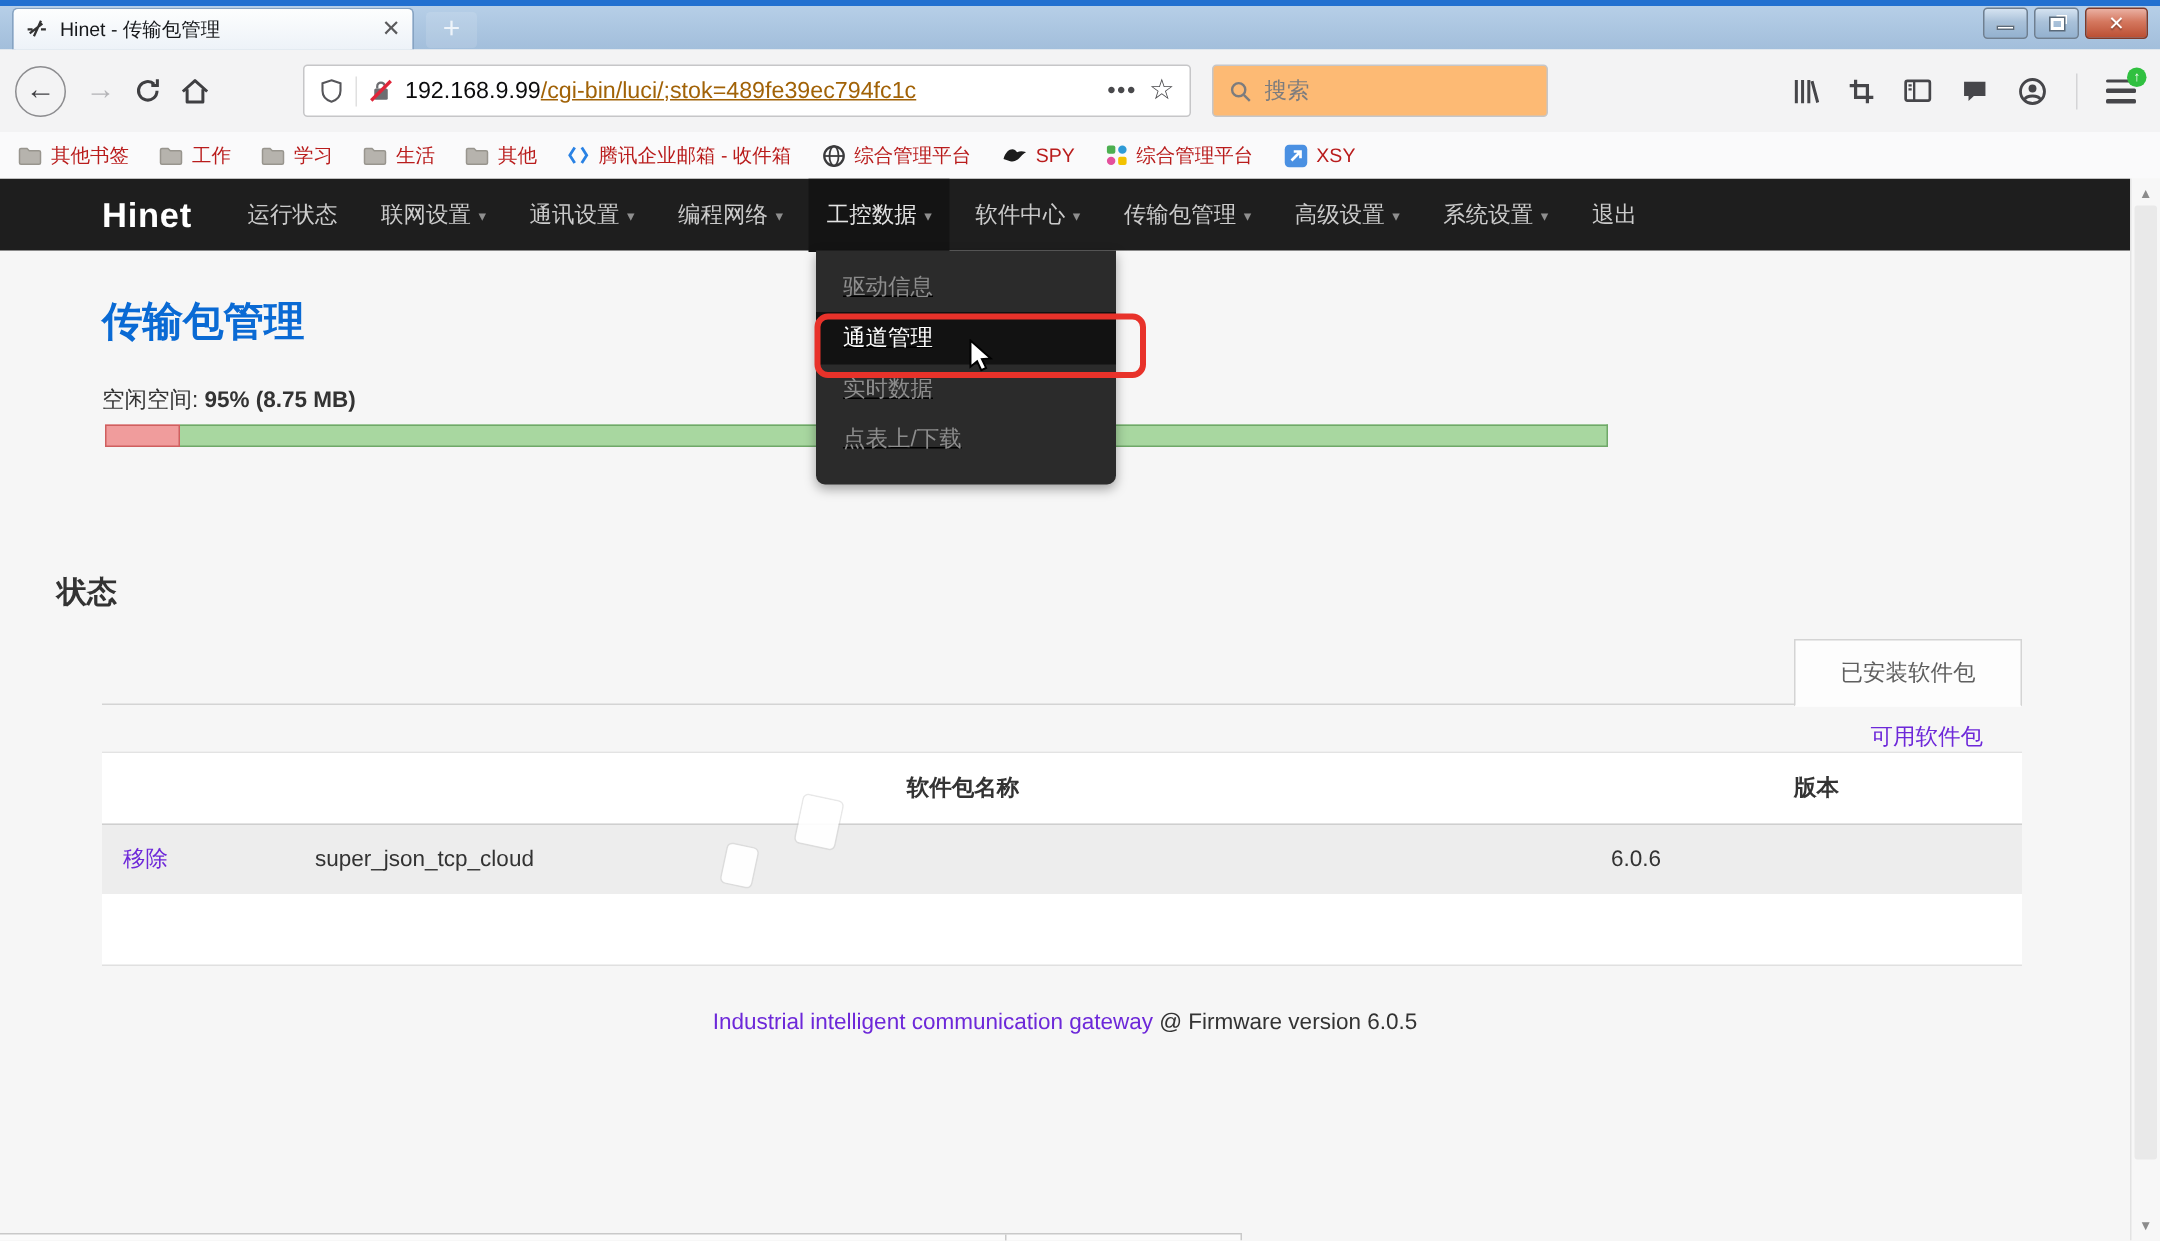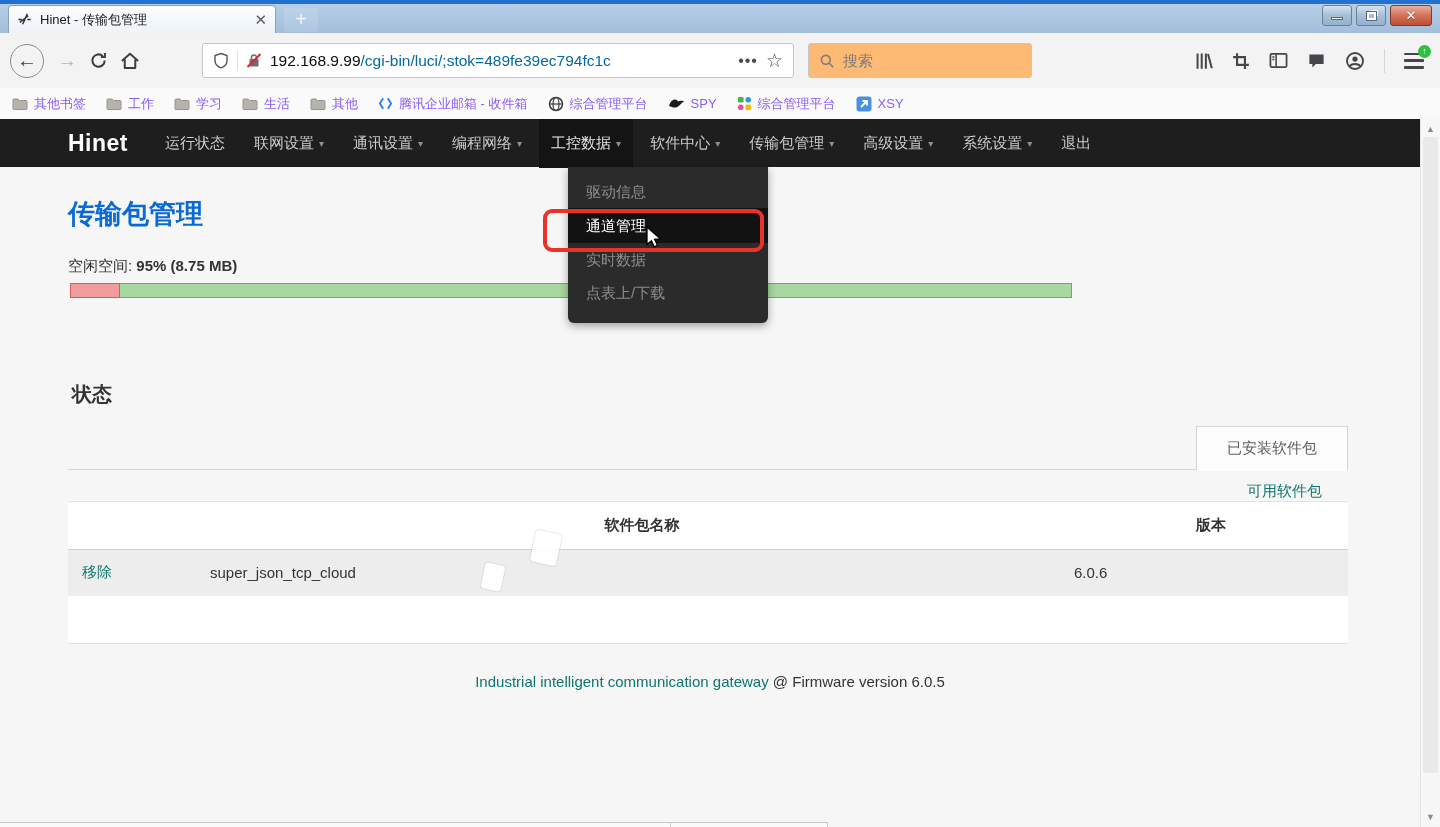--- a/index.html
+++ b/index.html
@@ -31,81 +31,81 @@
     display:flex; align-items:center; padding-left:10px; }
   .navbtn { display:flex; align-items:center; justify-content:center; color:#3f3f42; }
   .back-circle { width:34px; height:34px; border:1.5px solid #8c8c8f; border-radius:50%; font-size:20px; margin-right:8px;}
   .fwd { font-size:20px; color:#b4b4b7; width:30px;}
   .navbtn.svgbtn { width:32px; }
   .urlbar { margin-left:56px; width:592px; height:35px; background:#fff; border:1px solid #c6c6c8; border-radius:3px;
     display:flex; align-items:center; padding:0 10px; gap:8px;}
   .urlbar .sep { width:1px; height:20px; background:#e0e0e0;}
   .url-text { font-size:15.5px; white-space:nowrap; overflow:hidden; flex:1;}
   .url-host { color:#0c0c0d; }
-  .url-path { color:#0369a1; }
+  .url-path { color:#a16207;text-decoration:underline; }
   .url-dots { color:#49494c; font-size:16px; letter-spacing:1px;}
   .url-star { color:#49494c; font-size:19px; }
   .searchbox { margin-left:14px; width:224px; height:35px; background:#fdba74; border:1px solid #c6c6c8; border-radius:3px;
     display:flex; align-items:center; padding:0 10px; gap:8px;}
   .searchbox input { border:none; outline:none; font-size:15px; color:#444; width:150px; font-family:inherit; background:transparent;}
   .searchbox input::placeholder { color:#7c7c7e; }
   .right-icons { margin-left:auto; display:flex; align-items:center; gap:19px; padding-right:16px; color:#46464a;}
   .vsep { width:1px; height:24px; background:#d4d4d6;}
   .hamburger { position:relative; width:20px; height:16px; display:flex; flex-direction:column; justify-content:space-between;}
   .hamburger i { display:block; height:2.6px; background:#46464a; border-radius:1px;}
   .badge { position:absolute; right:-7px; top:-8px; width:13px; height:13px; border-radius:50%; background:#30c040;
     color:#fff; font-size:9px; line-height:13px; text-align:center; font-weight:bold;}
 
   
   .bookbar { position:absolute; top:88px; left:0; width:1440px; height:31px; background:#fafafb;
     display:flex; align-items:center; padding-left:12px; gap:20px; }
-  .bm { display:flex; align-items:center; gap:6px; font-size:13px; color:#8b5cf6; white-space:nowrap;}
+  .bm { display:flex; align-items:center; gap:6px; font-size:13px; color:#b91c1c; white-space:nowrap;}
 
   
   .site { position:absolute; top:119px; left:0; width:1420px; height:616px; background:#f6f6f6; overflow:hidden;}
   .sitenav { height:48px; background:#1e1e1e; display:flex; align-items:center; }
   .brand { color:#fff; font-size:23px; font-weight:bold; margin-left:68px; letter-spacing:.5px;}
   .menu { display:flex; align-items:center; gap:29px; margin-left:37px; list-style:none;}
   .menu li { position:relative; color:#cbcbcb; font-size:15px; white-space:nowrap; cursor:default;}
   .menu li .caret { display:inline-block; margin-left:5px; color:#8f8f8f; font-size:10px; vertical-align:1px;}
   .menu li.active::before { content:""; position:absolute; inset:-15px -12px; background:#141414; z-index:0;}
   .menu li span { position:relative; z-index:1;}
   .menu li.active { color:#e3e3e3;}
 
-  .dropdown { position:absolute; left:568px; top:48px; width:200px; background:#2b2b2b;
-    border-radius:0 0 6px 6px; padding:8px 0 14px; z-index:40; box-shadow:0 3px 8px rgba(0,0,0,.35);}
+  .dropdown { position:absolute; left:544px; top:48px; width:200px; background:#2b2b2b;
+    border-radius:0 0 6px 6px; padding:8px 0 14px; z-index:40; box-shadow:0 3px 8px rgba(0,0,0,.35);text-decoration:underline;}
   .dropdown .dd-item { height:33px; line-height:33px; padding-left:18px; font-size:15px; color:#8d8d8d;}
   .dropdown .dd-item.active { background:#121212; color:#fff; height:35px; line-height:35px;}
 
   .annotation { position:absolute; left:543px; top:90px; width:221px; height:43px;
     border:4px solid #e8322a; border-radius:9px; z-index:60; pointer-events:none;}
   .cursor { position:absolute; left:643px; top:107px; z-index:70; }
 
   
   .content { position:relative; width:1420px; }
   h1.pagetitle { margin:29px 0 0 68px; font-size:27px; color:#0a6ad4; font-weight:bold;}
   .freespace { margin:25px 0 7px 68px; font-size:15px; color:#333;}
   .freespace b { font-weight:bold; }
   .progress { margin-left:70px; width:1002px; height:15px; display:flex;}
   .progress .used { background:#f09c9c; border:1px solid #cf5f5f; }
   .progress .free { background:#a8d7a0; border:1px solid #6fa868; border-left:none;}
 
-  h2.section { margin:83px 0 0 72px; font-size:20px; color:#333; font-weight:bold;}
+  h2.section { margin:83px 0 0 38px; font-size:20px; color:#333; font-weight:bold;}
   .tabsrow { margin:18px 68px 0 68px; width:1280px; border-bottom:1px solid #d4d4d4; display:flex; align-items:flex-end; height:44px;flex-direction:column;}
   .tab-item { font-size:15px; padding:12px 30px; }
   .tab-item.active { background:#fdfdfd; border:1px solid #d4d4d4; border-bottom:1px solid #fdfdfd; margin-bottom:-1px; color:#5f5f5f;}
   .tab-item.link { color:#0a6ad4; padding:12px 26px;}
 
   .tablewrap { margin:31px 0 0 68px; width:1280px; background:#fff; border-top:1px solid #e3e3e3; position:relative;}
   table.pkg { width:100%; border-collapse:collapse; font-size:15px;}
   table.pkg th { text-align:center; font-weight:bold; color:#333; height:47px; border-bottom:1px solid #cfcfcf; background:#fff; padding:0;}
   table.pkg td { height:47px; background:#ededed; padding:0;}
   .col-act { width:142px; padding-left:14px !important;}
   .col-ver { width:274px; }
-  td.col-act a, .tab-item.link, .footer a { color:#0f766e; text-decoration:none;text-align:right;}
+  td.col-act a, .tab-item.link, .footer a { color:#6d28d9; text-decoration:none;text-align:right;}
   td { color:#333; }
   .table-bottom { height:48px; background:#fff; border-bottom:1px solid #e0e0e0;}
   .watermark { position:absolute; background:rgba(255,255,255,.9); border-radius:3px; transform:rotate(12deg);}
   .wm1 { left:415px; top:62px; width:20px; height:26px; box-shadow:0 0 0 1px rgba(190,190,190,.35);}
   .wm2 { left:465px; top:30px; width:26px; height:32px; box-shadow:0 0 0 1px rgba(190,190,190,.35);}
 
   .footer { margin-top:29px; width:1420px; text-align:center; font-size:15px; color:#333;}
 
   
   .scrollbar { position:absolute; top:119px; right:0; width:20px; height:708px; background:#f7f7f7; border-left:1px solid #e3e3e3; z-index:80;}

